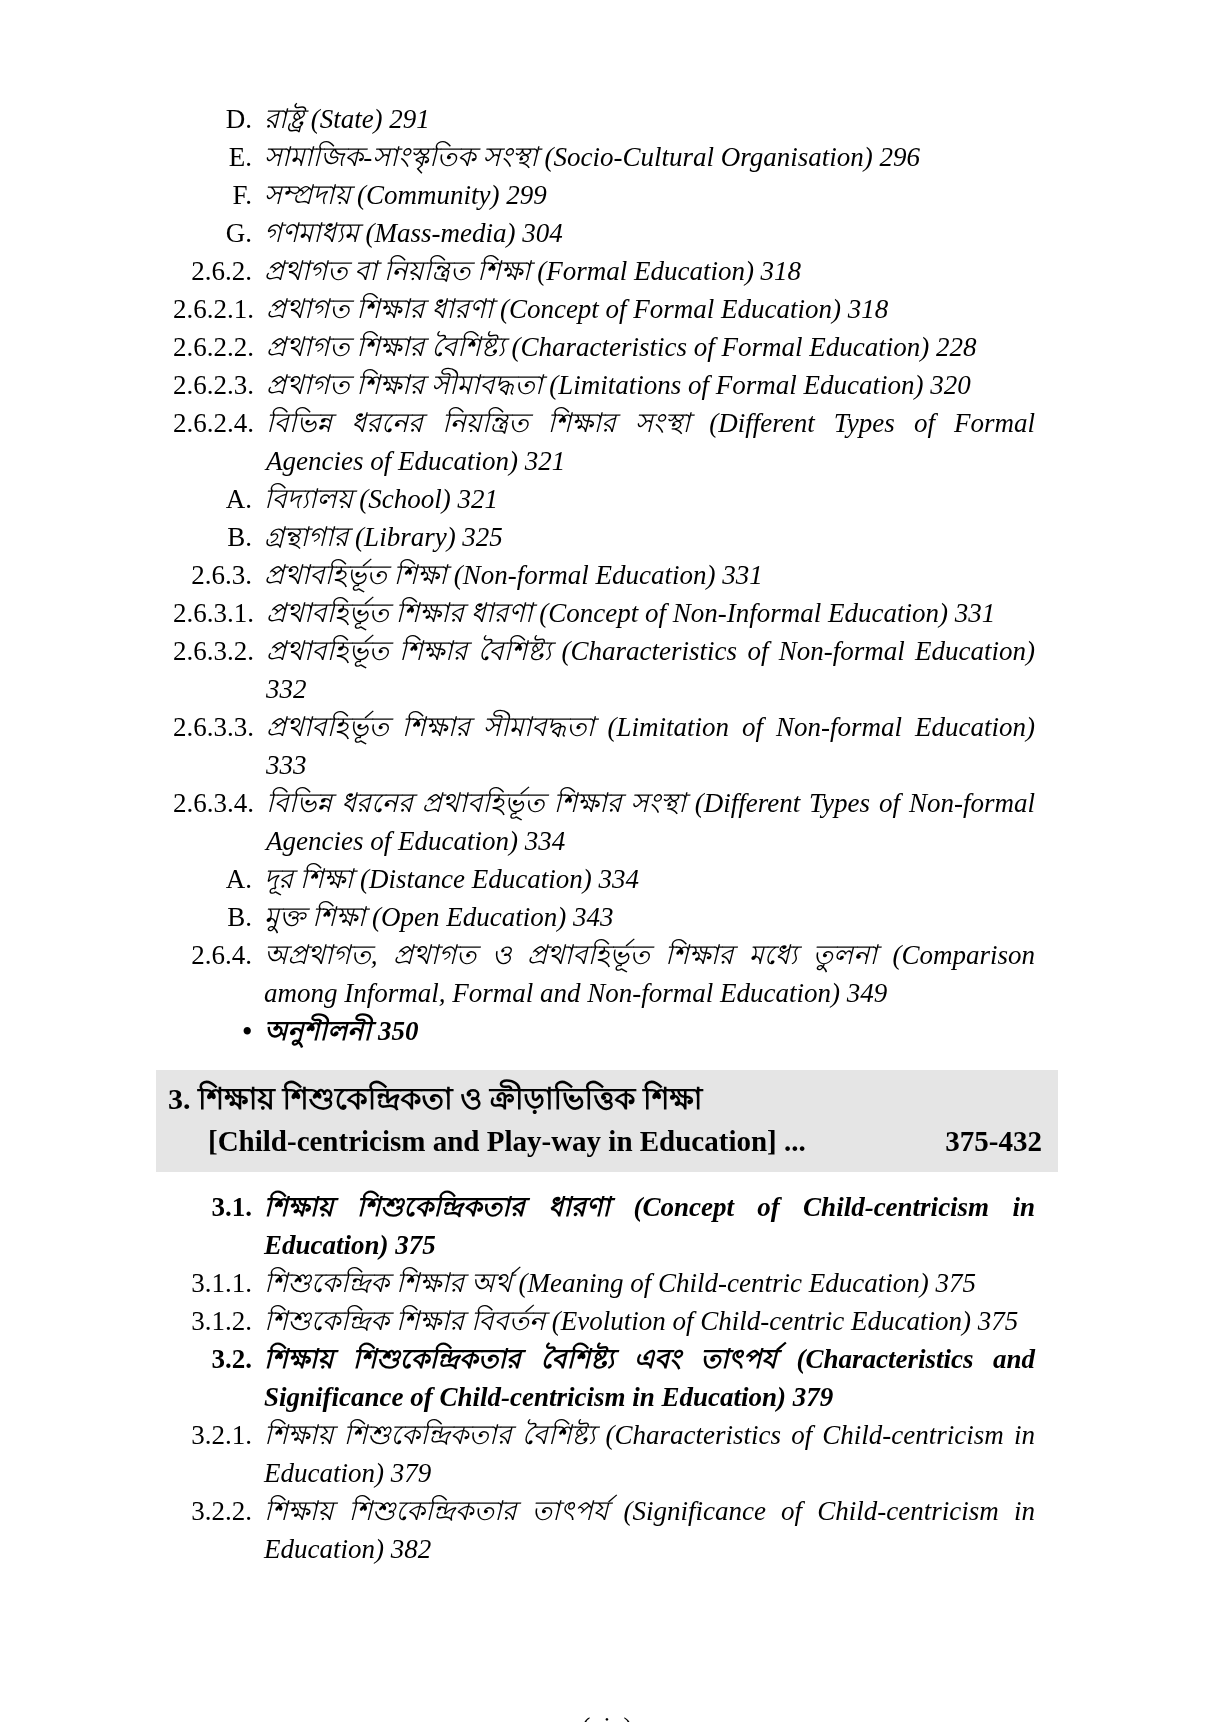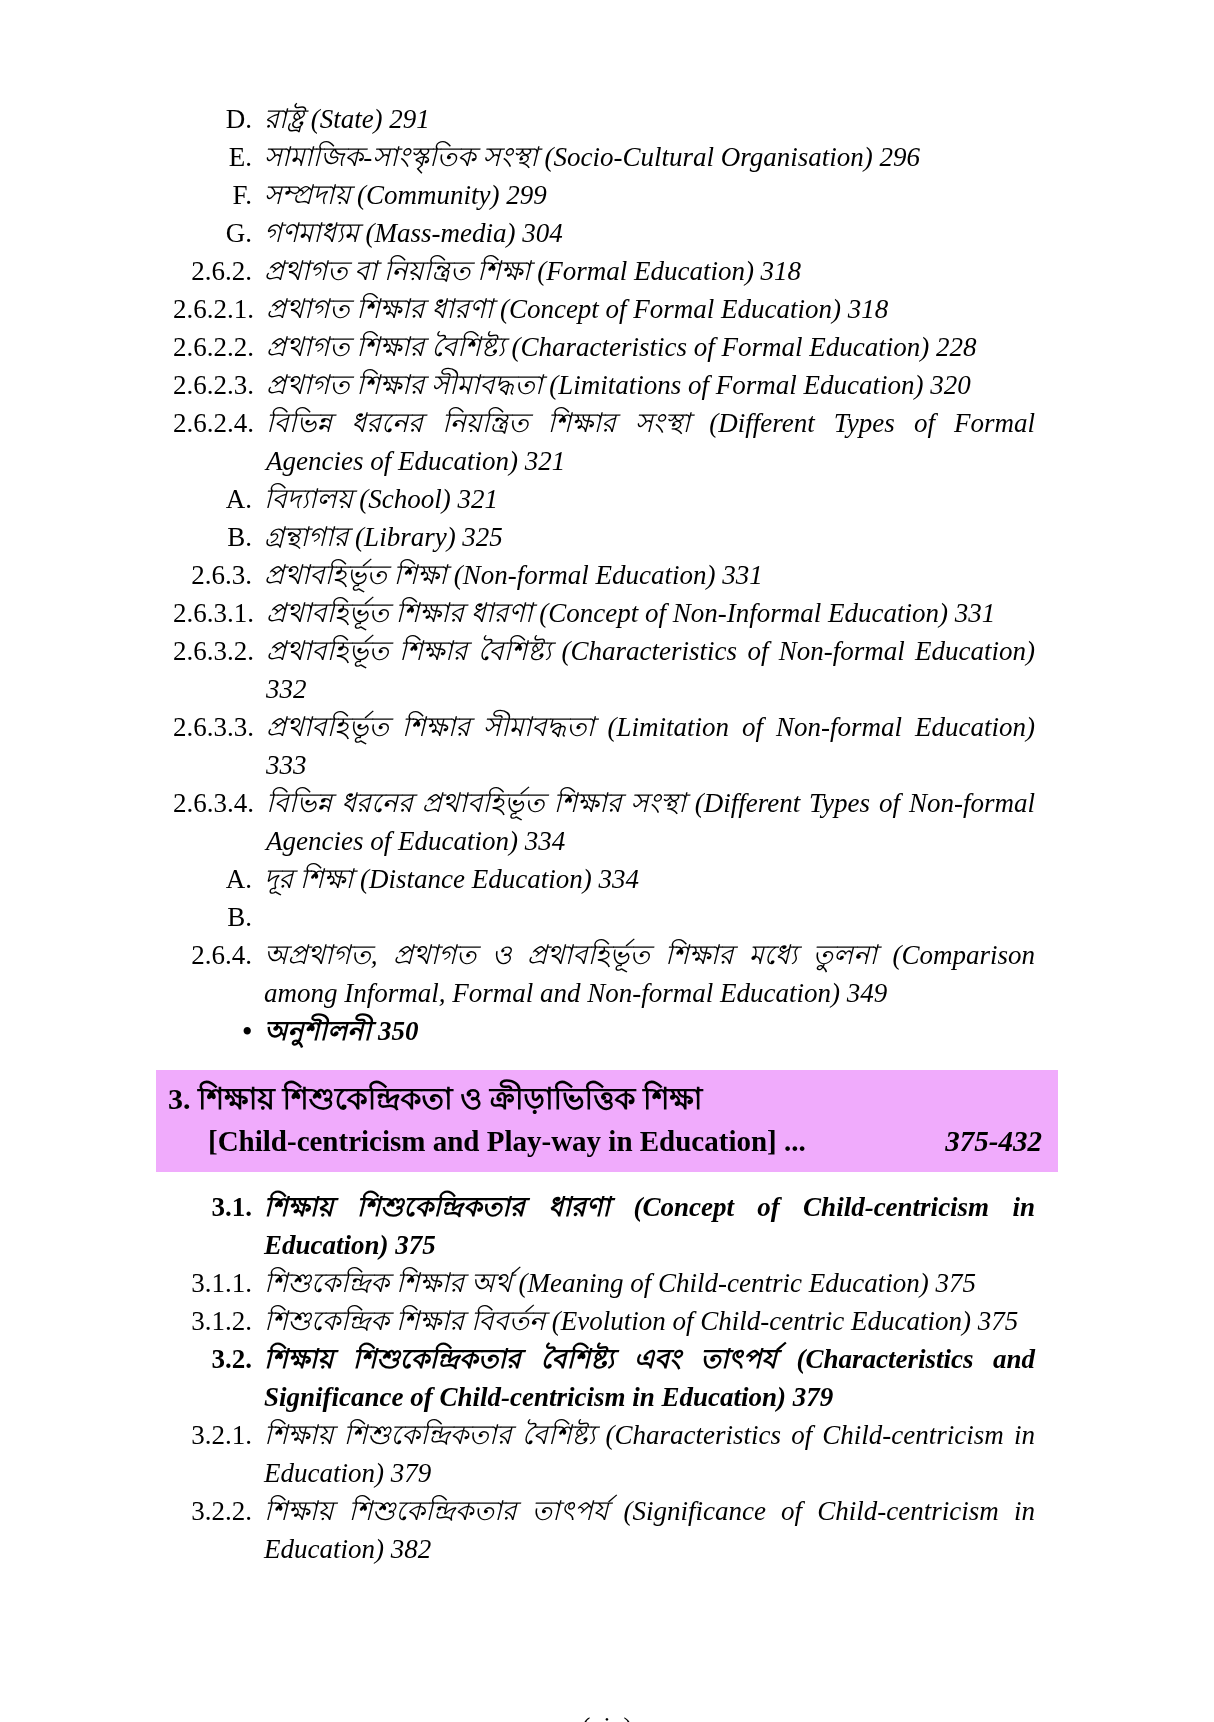--- a/index.html
+++ b/index.html
@@ -56,21 +56,20 @@
   }
   .banner-line2 {
     display: flex;
     font-size: 29px;
     line-height: 42px;
     padding-left: 40px;
   }
   .banner-pages {
     margin-left: auto;
     padding-right: 6px;
-    font-style: italic;
   }
   .footer {
     position: absolute;
     top: 1710px;
     left: 0;
     width: 1214px;
     text-align: center;
     font-size: 26px;
     line-height: 34px;
   }
@@ -144,32 +143,33 @@
       <div class="entry">
     <span class="num">2.6.3.4.</span>
     <span class="text">বিভিন্ন ধরনের প্রথাবহির্ভূত শিক্ষার সংস্থা (Different Types of Non-formal Agencies of Education) 334</span>
   </div>
       <div class="entry">
     <span class="num">A.</span>
     <span class="text">দূর শিক্ষা (Distance Education) 334</span>
   </div>
       <div class="entry">
     <span class="num">B.</span>
+    <span class="text">মুক্ত শিক্ষা (Open Education) 343</span>
   </div>
       <div class="entry">
     <span class="num">2.6.4.</span>
     <span class="text">অপ্রথাগত, প্রথাগত ও প্রথাবহির্ভূত শিক্ষার মধ্যে তুলনা (Comparison among Informal, Formal and Non-formal Education) 349</span>
   </div>
       <div class="entry bold">
     <span class="num">•</span>
     <span class="text">অনুশীলনী 350</span>
   </div>
     </div>
 
-  <div class="banner" style="background: #f0abfc;">
+  <div class="banner" style="background: #e5e5e5;">
     <div class="banner-line1">3. শিক্ষায় শিশুকেন্দ্রিকতা ও ক্রীড়াভিত্তিক শিক্ষা</div>
     <div class="banner-line2">
       <span class="banner-en">[Child-centricism and Play-way in Education] ...</span>
       <span class="banner-pages">375-432</span>
     </div>
   </div>
 
   <div class="toc-list">
       <div class="entry bold">
     <span class="num">3.1.</span>

